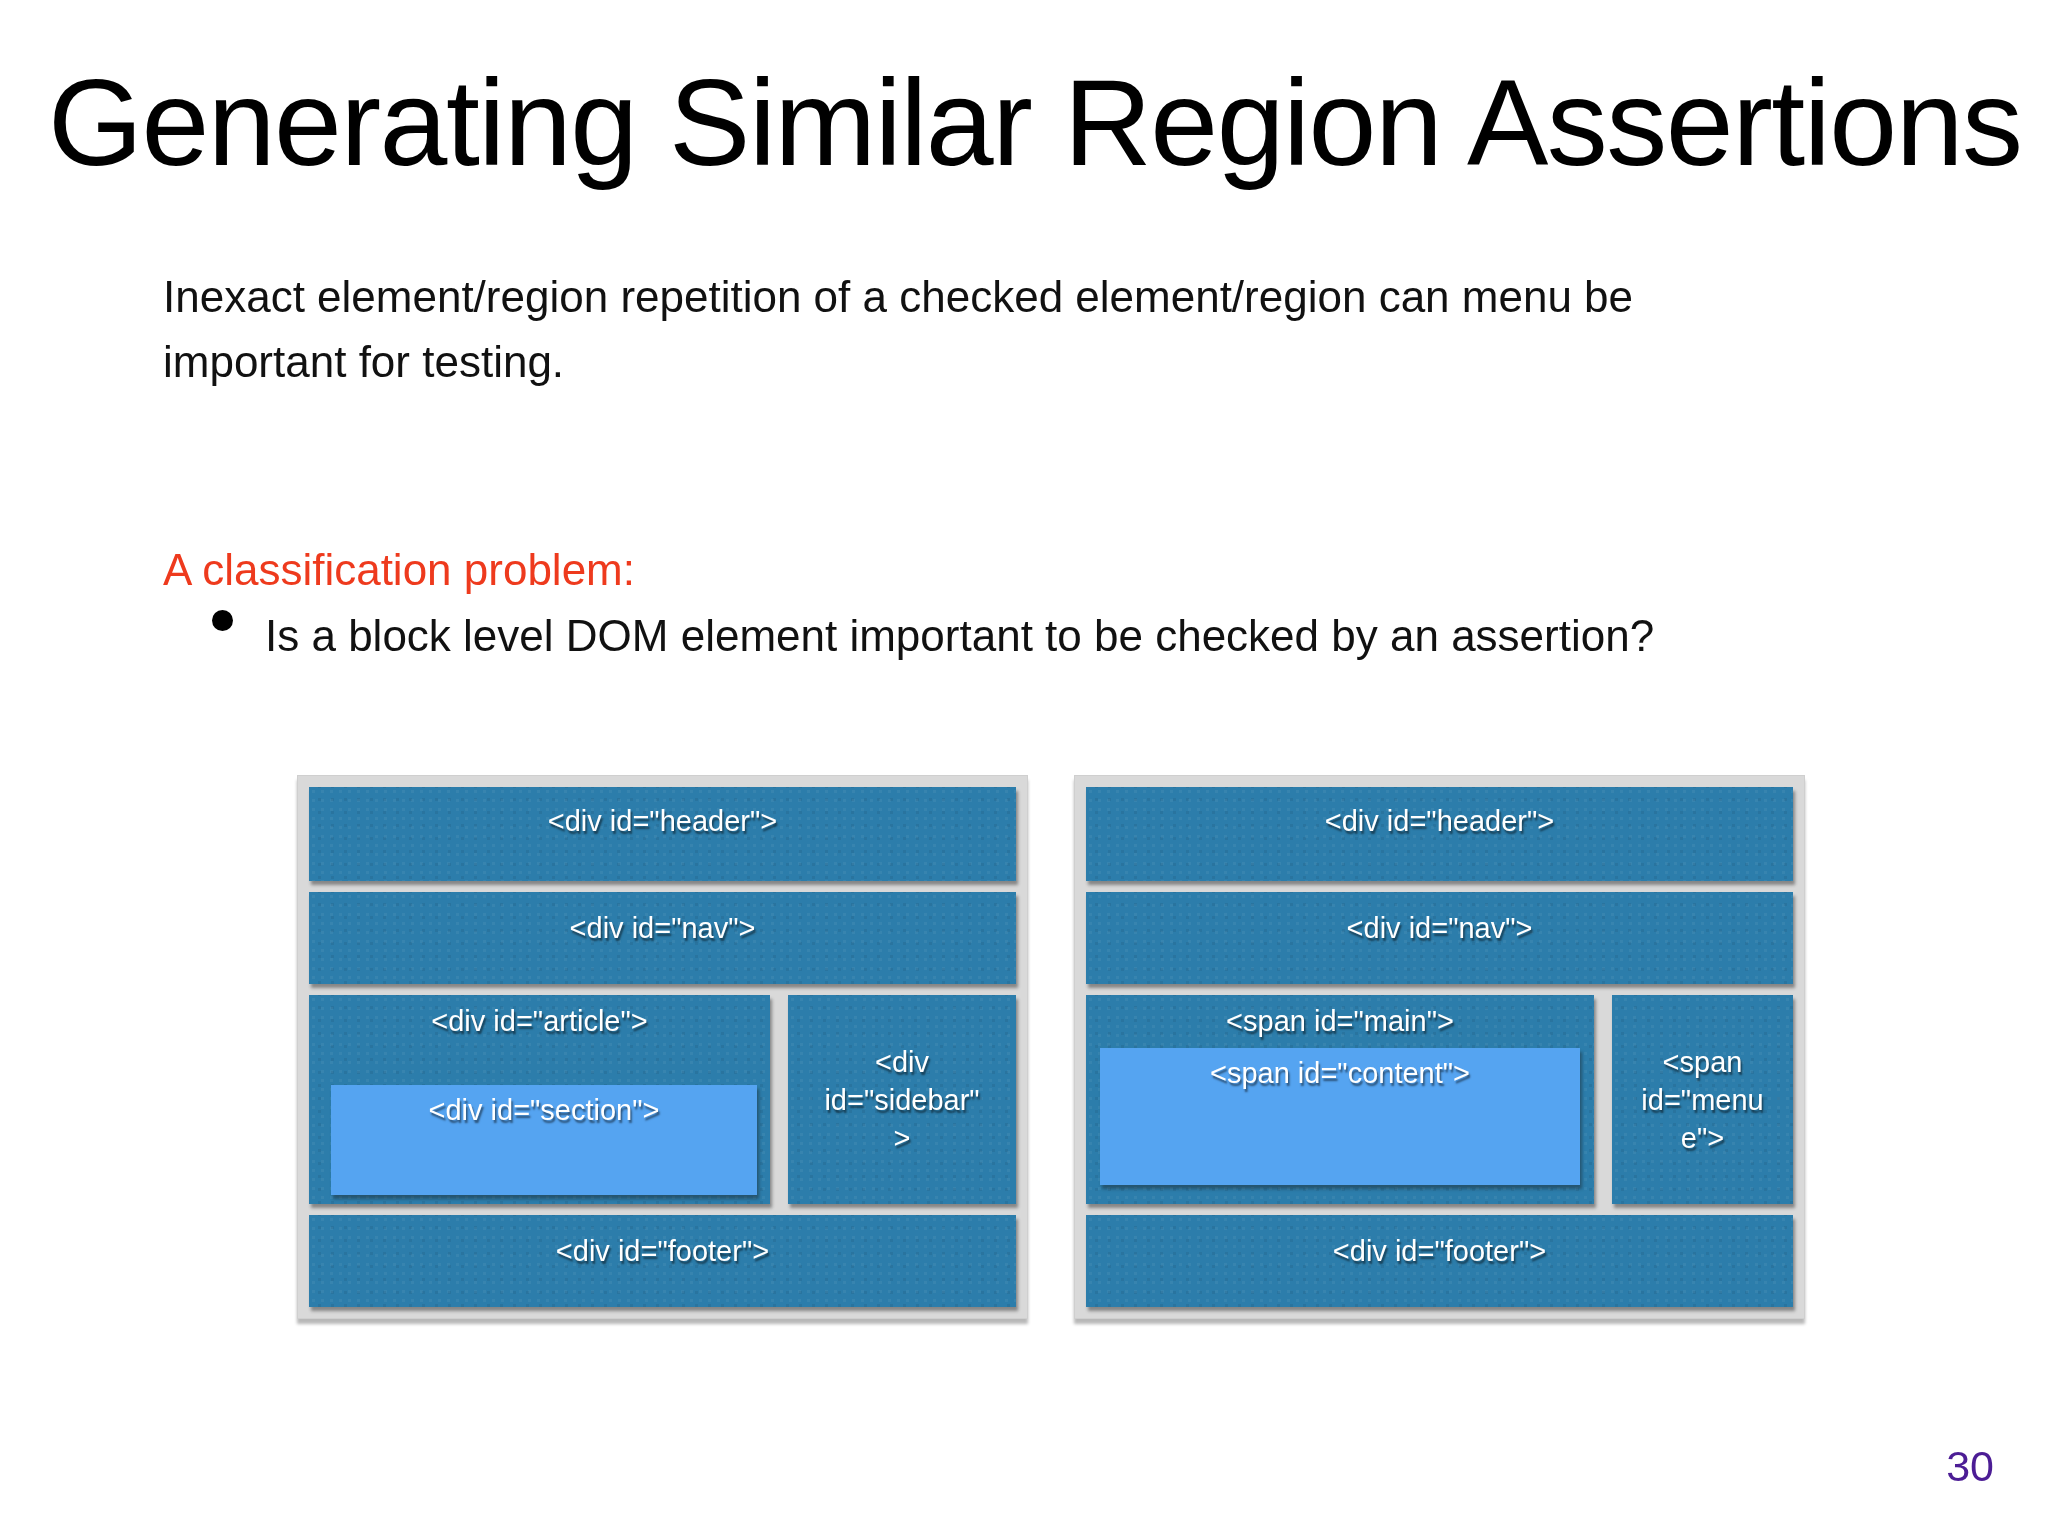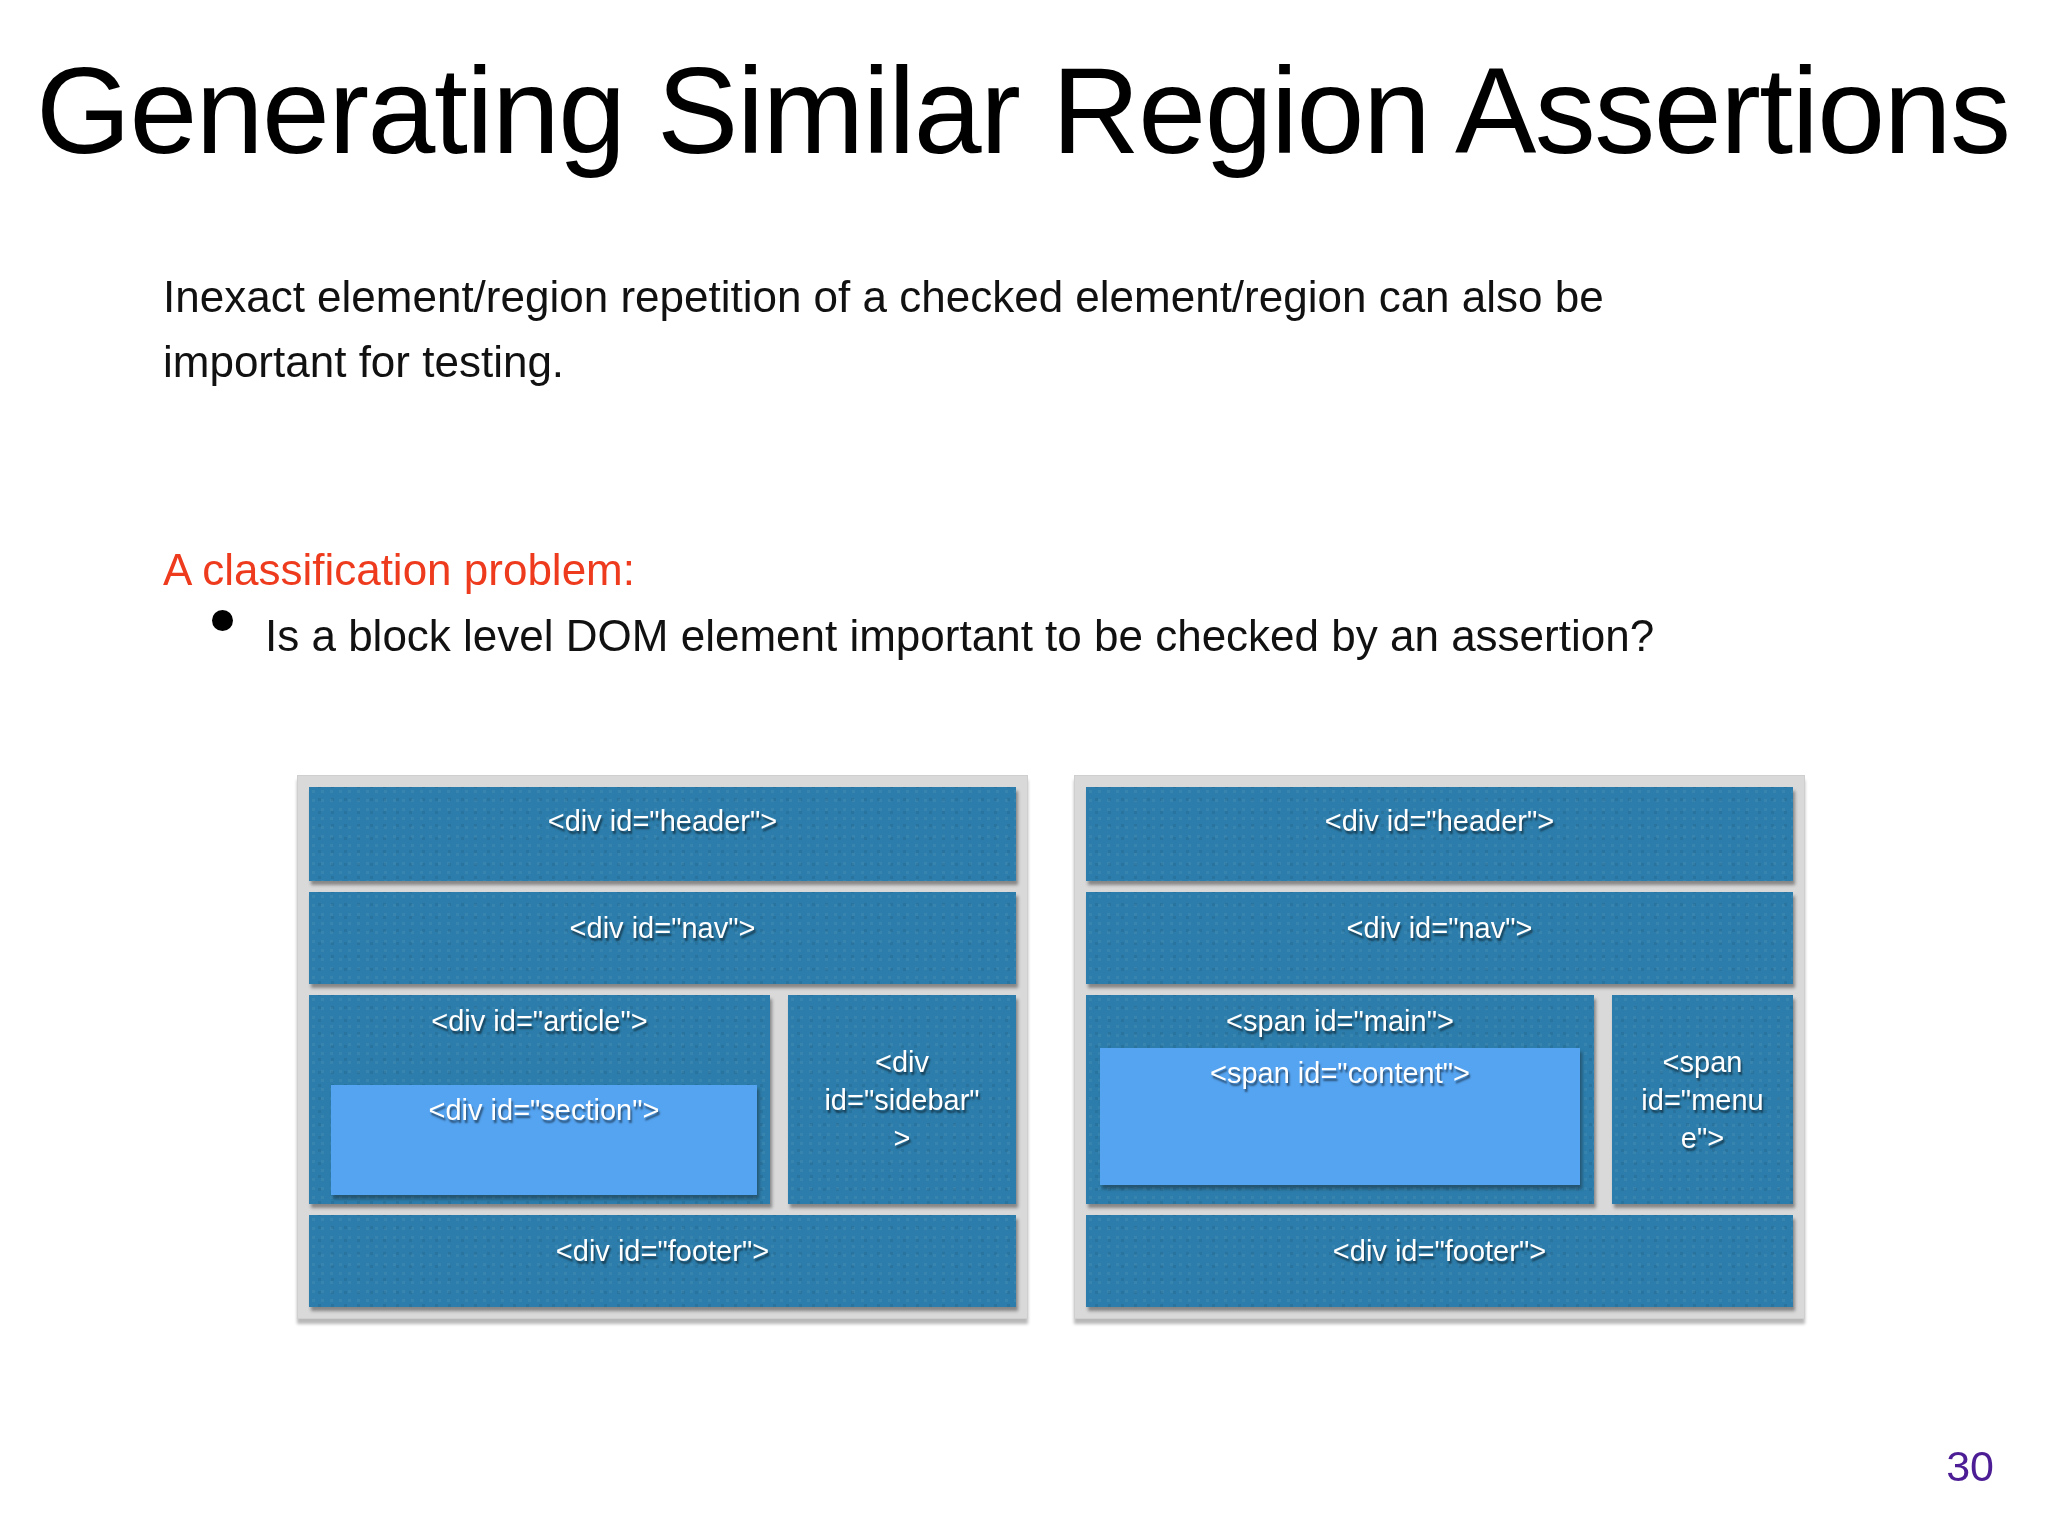--- a/index.html
+++ b/index.html
@@ -1,21 +1,21 @@
 <!DOCTYPE html>
 <html><head>
 <meta charset="utf-8">
 <style>
   html,body{margin:0;padding:0;background:#ffffff;}
   .slide{
     position:relative;width:2048px;height:1536px;background:#ffffff;
     font-family:"Liberation Sans",sans-serif;overflow:hidden;
   }
   .title{
-    position:absolute;left:36px;top:50px;margin:0;
+    position:absolute;left:36px;top:50px;margin:12px;
     font-size:122px;font-weight:400;color:#000;letter-spacing:-1.5px;
     line-height:1;white-space:nowrap;
   }
   .paragraph{
     position:absolute;left:163px;top:264px;margin:0;width:1500px;
     font-size:44px;line-height:65px;color:#111;
   }
   .problem-heading{
     position:absolute;left:163px;top:544px;margin:0;
     font-size:44px;line-height:1.2;color:#ee3a1d;
@@ -69,21 +69,21 @@
     position:absolute;right:54px;top:1442px;font-size:43px;color:#4c1d95;
   }
 </style>
 </head>
 <body>
 
 <div class="slide">
 
   <h1 class="title">Generating Similar Region Assertions</h1>
 
-  <p class="paragraph">Inexact element/region repetition of a checked element/region can also be important for testing.</p>
+  <p class="paragraph">Inexact element/region repetition of a checked element/region can menu be important for testing.</p>
 
   <p class="problem-heading">A classification problem:</p>
 
   <div class="bullet-item">
     <span class="bullet-dot"></span>
     <span class="bullet-text">Is a block level DOM element important to be checked by an assertion?</span>
   </div>
 
   <div class="diagram diagram-left">
     <div class="box row-header">

